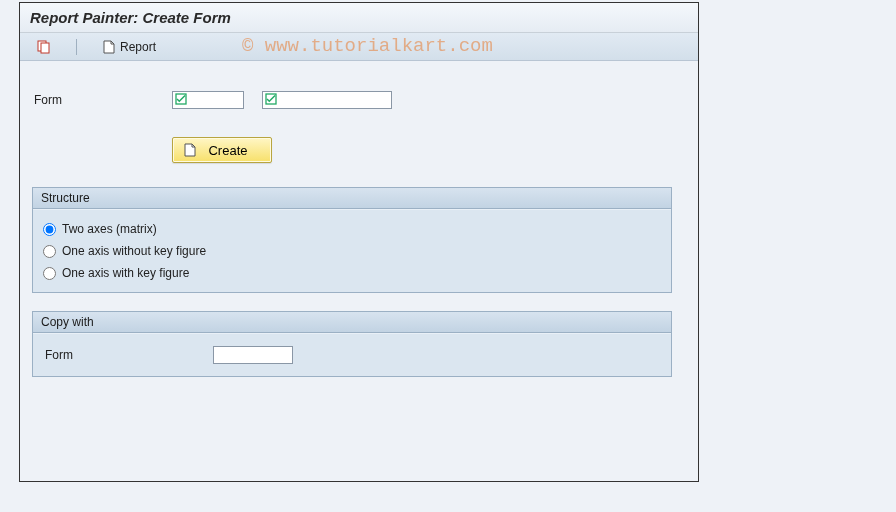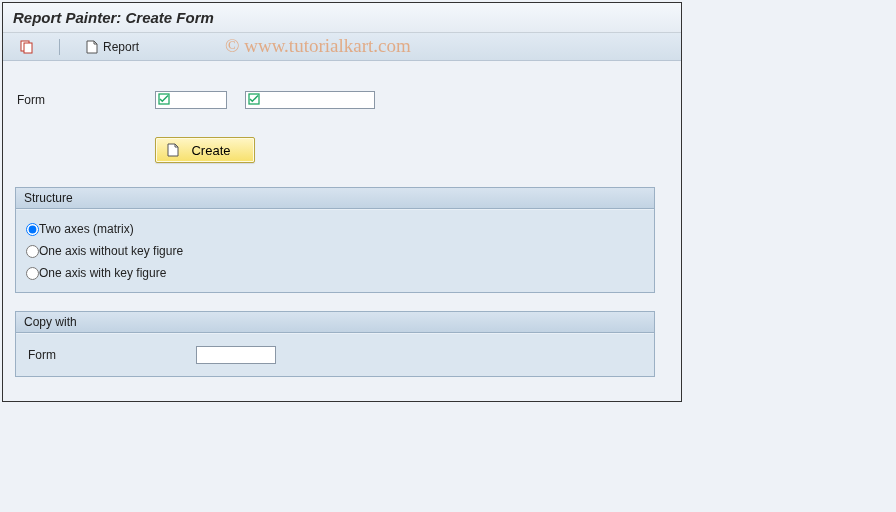--- a/index.html
+++ b/index.html
@@ -7,25 +7,25 @@
     margin: 0; padding: 0;
     width: 896px; height: 512px;
     font-family: Arial, Helvetica, sans-serif;
     font-size: 12px;
     background: #eef2f7;
     color: #222;
     position: relative;
   }
   .canvas {
     width: 680px;
-    height: 400px;
+    height: 480px;
     border: 1px solid #333;
     background: #eef2f7;
     position: relative;
-    margin: 2px 0 0 2px;
+    margin: 2px 0 0 19px;
   }
   
   .titlebar {
     height: 30px;
     background: linear-gradient(#f4f8fc, #e6ecf3);
     border-bottom: 1px solid #c8d0d8;
     padding: 6px 10px 0 10px;
     font-size: 15px;
     font-weight: bold;
     font-style: italic;
@@ -124,20 +124,21 @@
     color: #1a1a1a;
   }
   .gb-body {
     background: #dbe6f0;
     padding: 8px 10px;
     border-top: 1px solid #e9f0f7;
   }
   .radio-row {
     display: flex;
     align-items: center;
+    gap: 6px;
     height: 22px;
   }
   .radio-row input[type=radio] {
     margin: 0;
     width: 13px; height: 13px;
   }
   .copy-row {
     display: flex;
     align-items: center;
     gap: 10px;
@@ -149,21 +150,21 @@
     border: 1px solid #8a97a6;
     background: #fff;
     padding: 0 4px;
     font-size: 12px;
   }
   
   .watermark {
     position: absolute;
     top: 32px; left: 222px;
     font-size: 19px;
-    font-family: Liberation Serif, serif;
+    font-family: Liberation Mono, monospace;
     color: rgba(231, 123, 49, 0.55);
     pointer-events: none;
     font-weight: 500;
   }
 </style>
 </head>
 <body>
 
 <div class="canvas">
 

